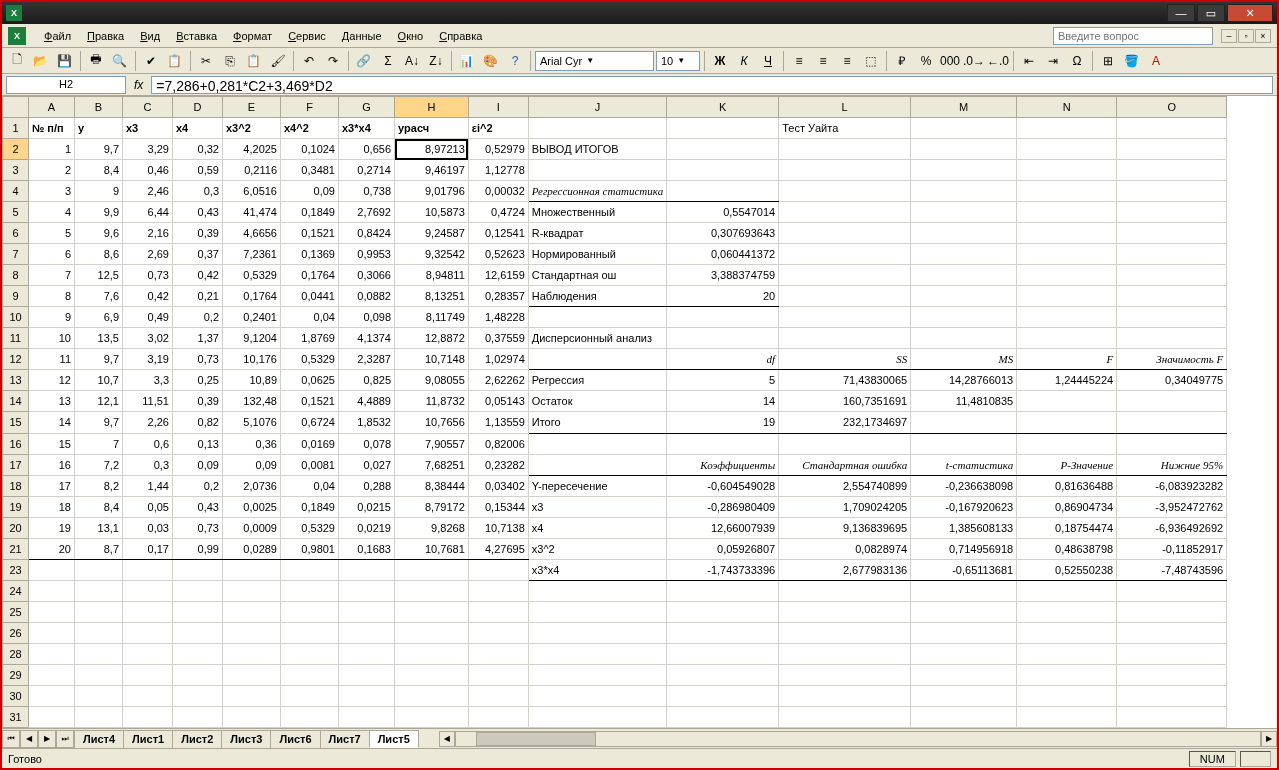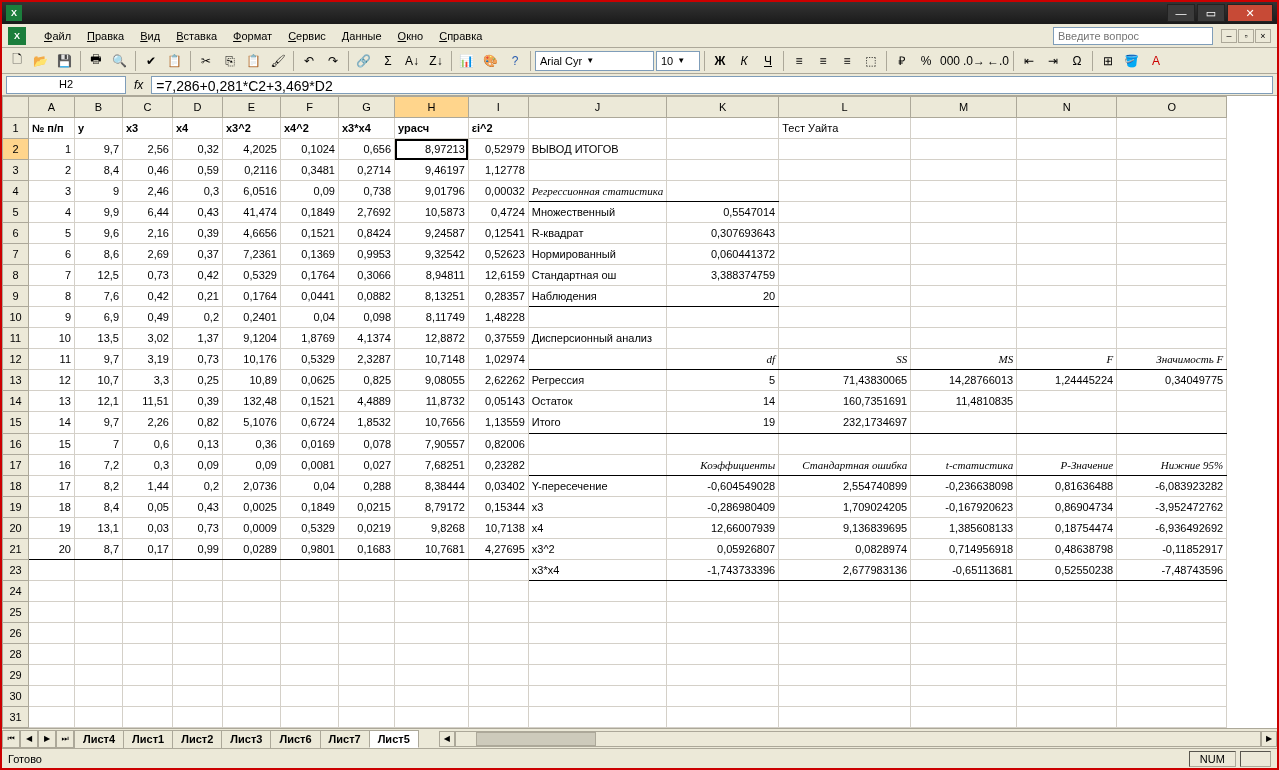--- a/index.html
+++ b/index.html
@@ -209,21 +209,21 @@
           <td class=""></td>
           <td class="l">Тест Уайта</td>
           <td class=""></td>
           <td class=""></td>
           <td class=""></td>
         </tr>
         <tr>
           <th class="rowhdr sel">2</th>
           <td class="">1</td>
           <td class="">9,7</td>
-          <td class="">2,56</td>
+          <td class="">3,29</td>
           <td class="">0,32</td>
           <td class="">4,2025</td>
           <td class="">0,1024</td>
           <td class="">0,656</td>
           <td class=" sel">8,97213</td>
           <td class="">0,52979</td>
           <td class="l">ВЫВОД ИТОГОВ</td>
           <td class=""></td>
           <td class=""></td>
           <td class=""></td>

